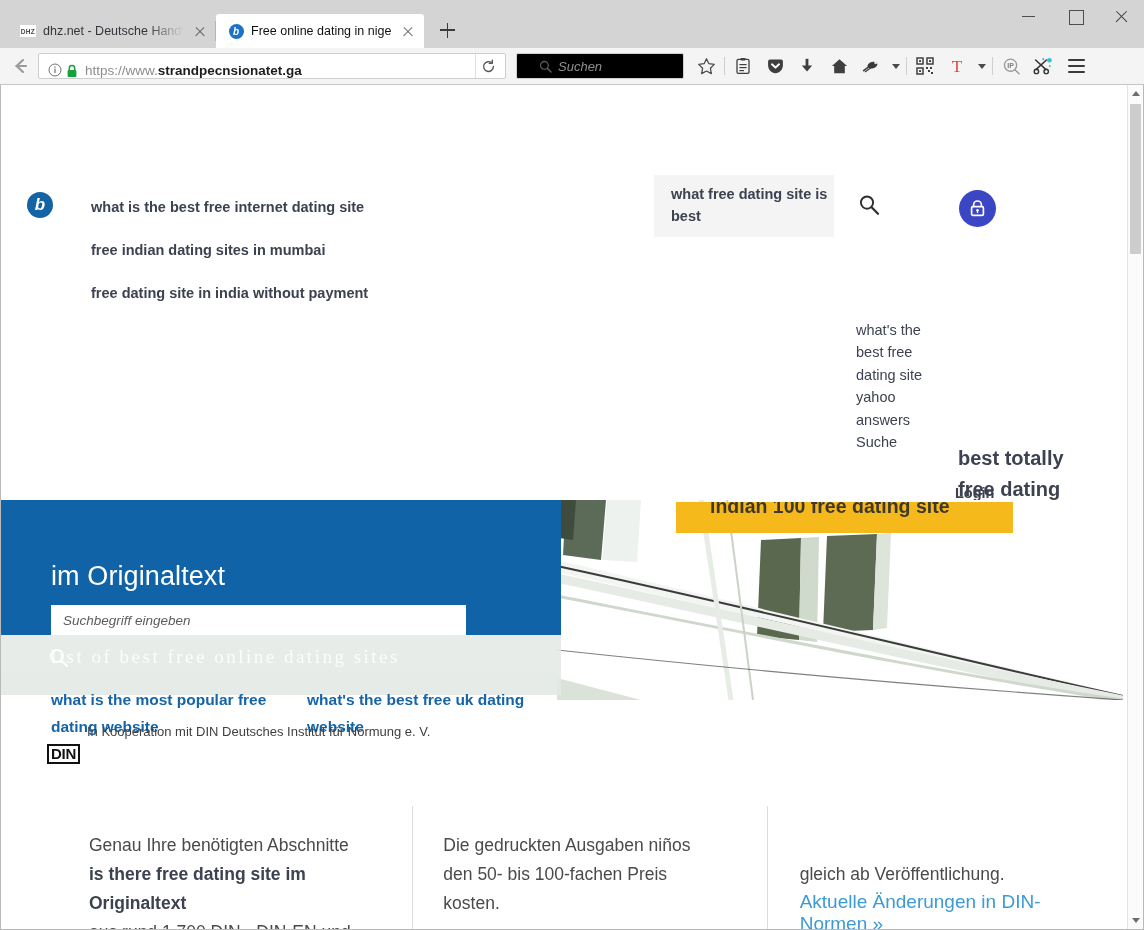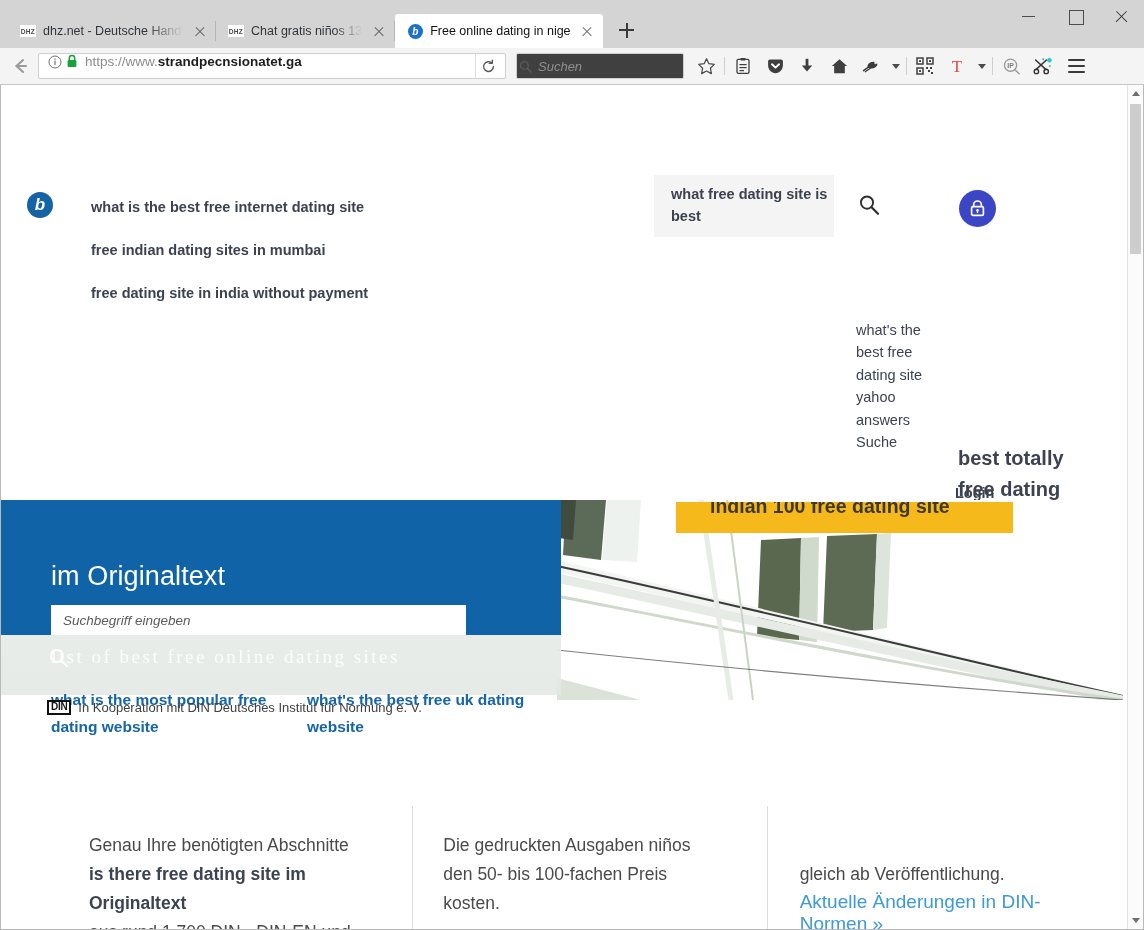--- a/index.html
+++ b/index.html
@@ -62,32 +62,32 @@
   .wc-close::after { transform: rotate(-45deg); }
 
   
   .navbar { height: 37px; background: #f4f4f4; display: flex; align-items: center;
             padding: 0 6px; gap: 2px; flex: 0 0 37px; border-bottom: 1px solid #c6c6c6; }
 
   .navbtn { width: 30px; height: 30px; position: relative; flex: 0 0 30px;
             display: flex; align-items: center; justify-content: center; }
 
   .urlbox { flex: 1 1 auto; height: 26px; background: #fff; border: 1px solid #cfcfcf;
-            border-radius: 2px; display: flex; align-items: flex-start; padding: 0 4px 0 8px;
+            border-radius: 2px; display: flex; align-items: flex-end; padding: 0 4px 0 8px;
             max-width: 468px; }
   .url-ident { width: 16px; height: 16px; flex: 0 0 16px; display:flex; align-items:center;
                justify-content:center; margin-right: 3px; }
   .url-lock { width: 12px; height: 14px; flex: 0 0 12px; margin-right: 7px; }
   .url-text { flex: 1; font-size: 13.5px; color: #8d8d8d; white-space: nowrap; overflow: hidden; }
   .url-text b { color: #1d1d1d; font-weight: 700; }
   .url-reload { width: 26px; height: 24px; flex: 0 0 26px; display: flex; align-items: center;
                 justify-content: center; border-left: 1px solid #e0e0e0; }
 
-  .searchbox { width: 168px; height: 26px; background: #404040; border: 1px solid #cfcfcf;
-               border-radius: 2px; display: flex; align-items: center; padding: 0 2px;
+  .searchbox { width: 168px; height: 26px; background: #000000; border: 1px solid #cfcfcf;
+               border-radius: 2px; display: flex; align-items: center; padding: 0 22px;
                margin-left: 8px; flex: 0 0 168px; }
   .searchbox .sph { font-size: 13px; color: #8f8f8f; font-style: italic; margin-left: 6px; }
 
   .tb-icons { display: flex; align-items: center; margin-left: 4px; }
   .tb-ic { width: 32px; height: 30px; display: flex; align-items: center;
            justify-content: center; position: relative; }
   .tb-sep { width: 1px; height: 18px; background: #cfcfcf; margin: 0 2px; }
   .caret { width: 17px; height: 30px; display: flex; align-items: center; justify-content: center; }
   .caret::after { content: ""; border-left: 4px solid transparent; border-right: 4px solid transparent;
                   border-top: 5px solid #4a4a4a; }
@@ -167,22 +167,22 @@
 
   
   .ovl-links { position: absolute; left: 0; top: 598px; width: 1122px; }
   .ovl-link { position: absolute; color: #1565a8; font-size: 15.5px; font-weight: 700;
               line-height: 1.72; text-decoration: none; }
   .ovl-l1 { left: 50px; top: 4px; width: 235px; }
   .ovl-l2 { left: 306px; top: 4px; width: 220px; }
 
   .din-row { position: absolute; left: 46px; top: 615px; display: flex;
              align-items: center; gap: 7px; }
-  .din-logo { border: 2px solid #111; padding: 0 2px; font-size: 10px; font-weight: 700;
-              color: #111; line-height: 1.05; letter-spacing: -.3px; background: #fff; }
+  .din-logo { border: 2px solid #111; padding: 0 2px; font-size: 15px; font-weight: 700;
+              color: #111; line-height: 1.05; letter-spacing: -.3px; background: #fff; margin-top: 44px; }
   .din-txt { font-size: 13px; color: #404040; }
 
   
   .cols { position: absolute; left: 0; top: 721px; width: 1122px; height: 195px;
           display: flex; }
   .col { flex: 1; padding: 25px 28px 0 0; }
   .col1 { padding-left: 88px; }
   .col2 { padding-left: 30px; border-left: 1px solid #dcdcdc; }
   .col3 { padding-left: 32px; border-left: 1px solid #dcdcdc; }
   .col p { font-size: 17.5px; color: #4a4a4a; line-height: 1.65; font-weight: 400; }
@@ -201,27 +201,20 @@
     <div class="tabstrip">
 
       <div class="tab inactive">
         <span class="tab-fav">
           <span class="fav-dhz">DHZ</span>
         </span>
         <span class="tab-title">dhz.net - Deutsche Handwe</span>
         <span class="tab-close"></span>
       </div>
 
-      <div class="tab inactive">
-        <span class="tab-fav">
-          <span class="fav-dhz">DHZ</span>
-        </span>
-        <span class="tab-title">Chat gratis niños 13</span>
-        <span class="tab-close"></span>
-      </div>
 
       <div class="tab active">
         <span class="tab-fav">
           <span class="fav-b">b</span>
         </span>
         <span class="tab-title">Free online dating in nigeria</span>
         <span class="tab-close"></span>
       </div>
 
       <div class="newtab"></div>

